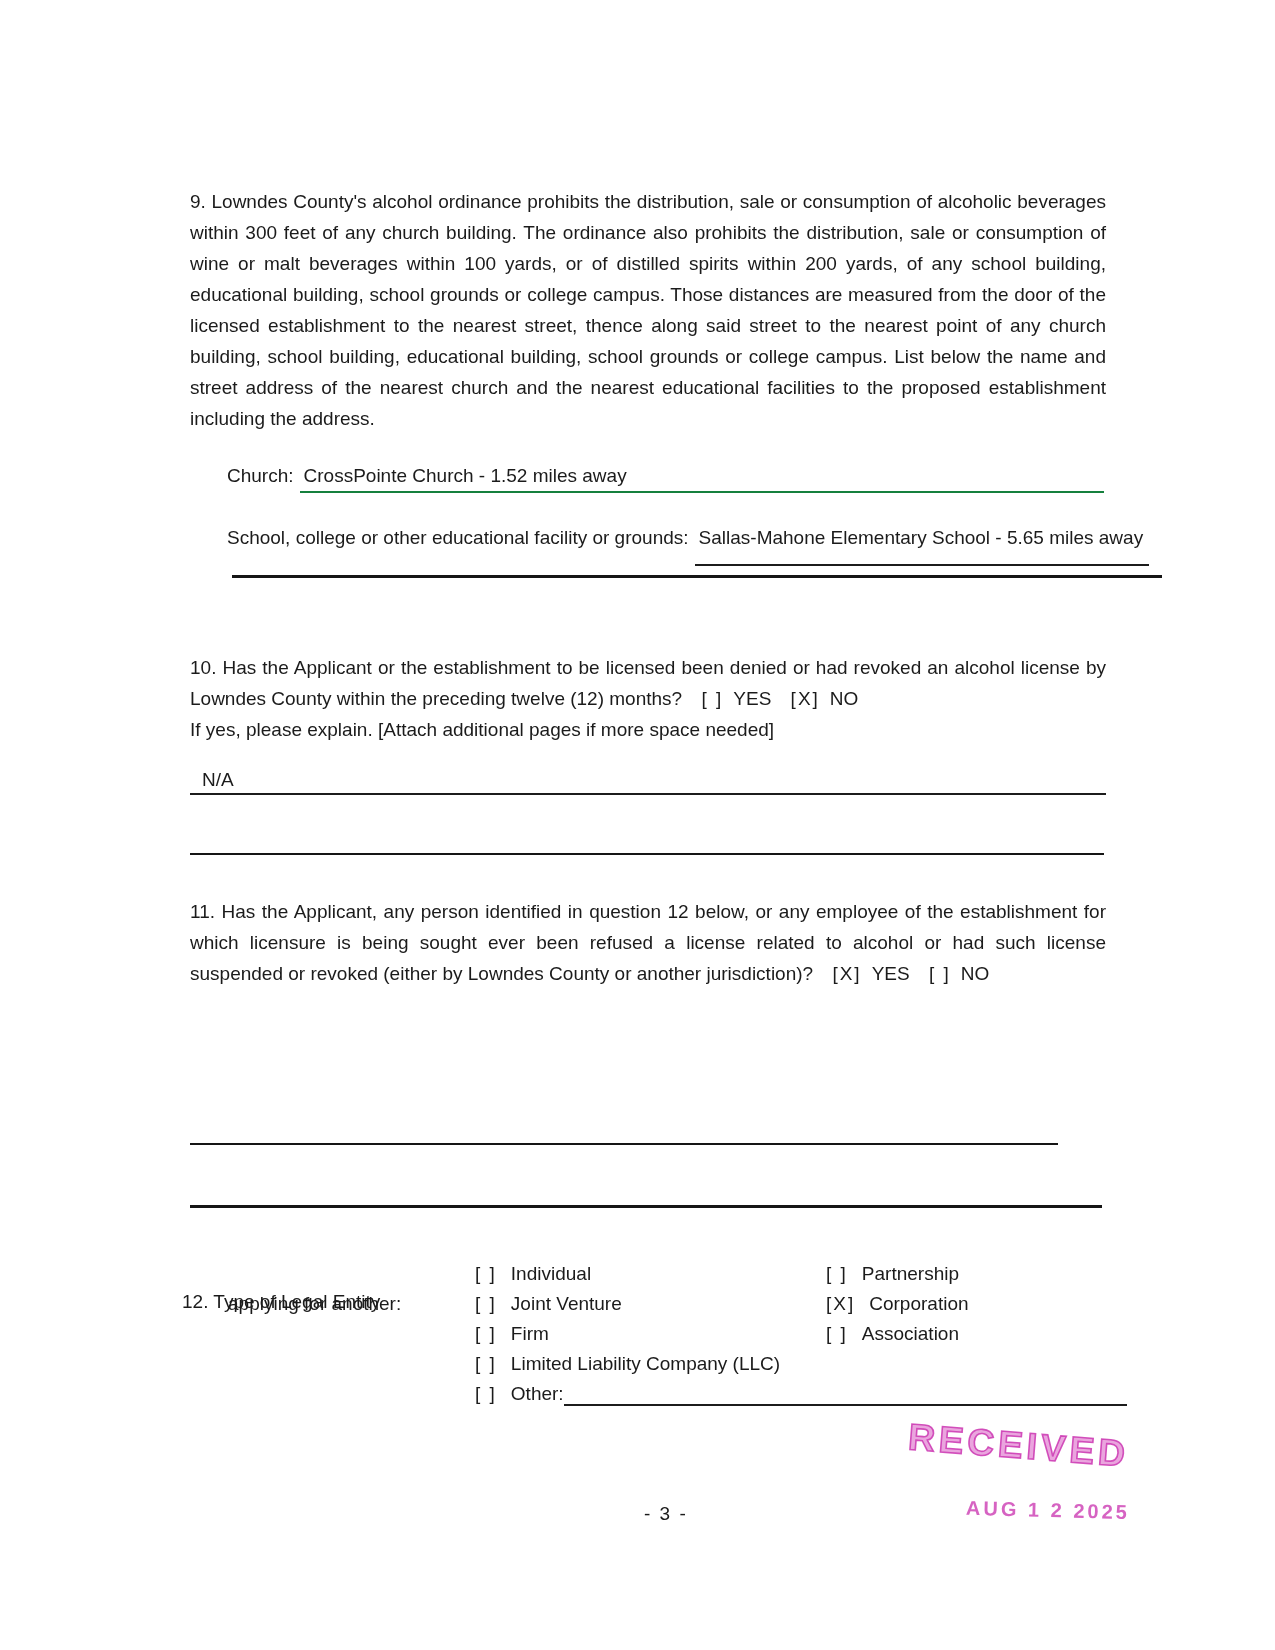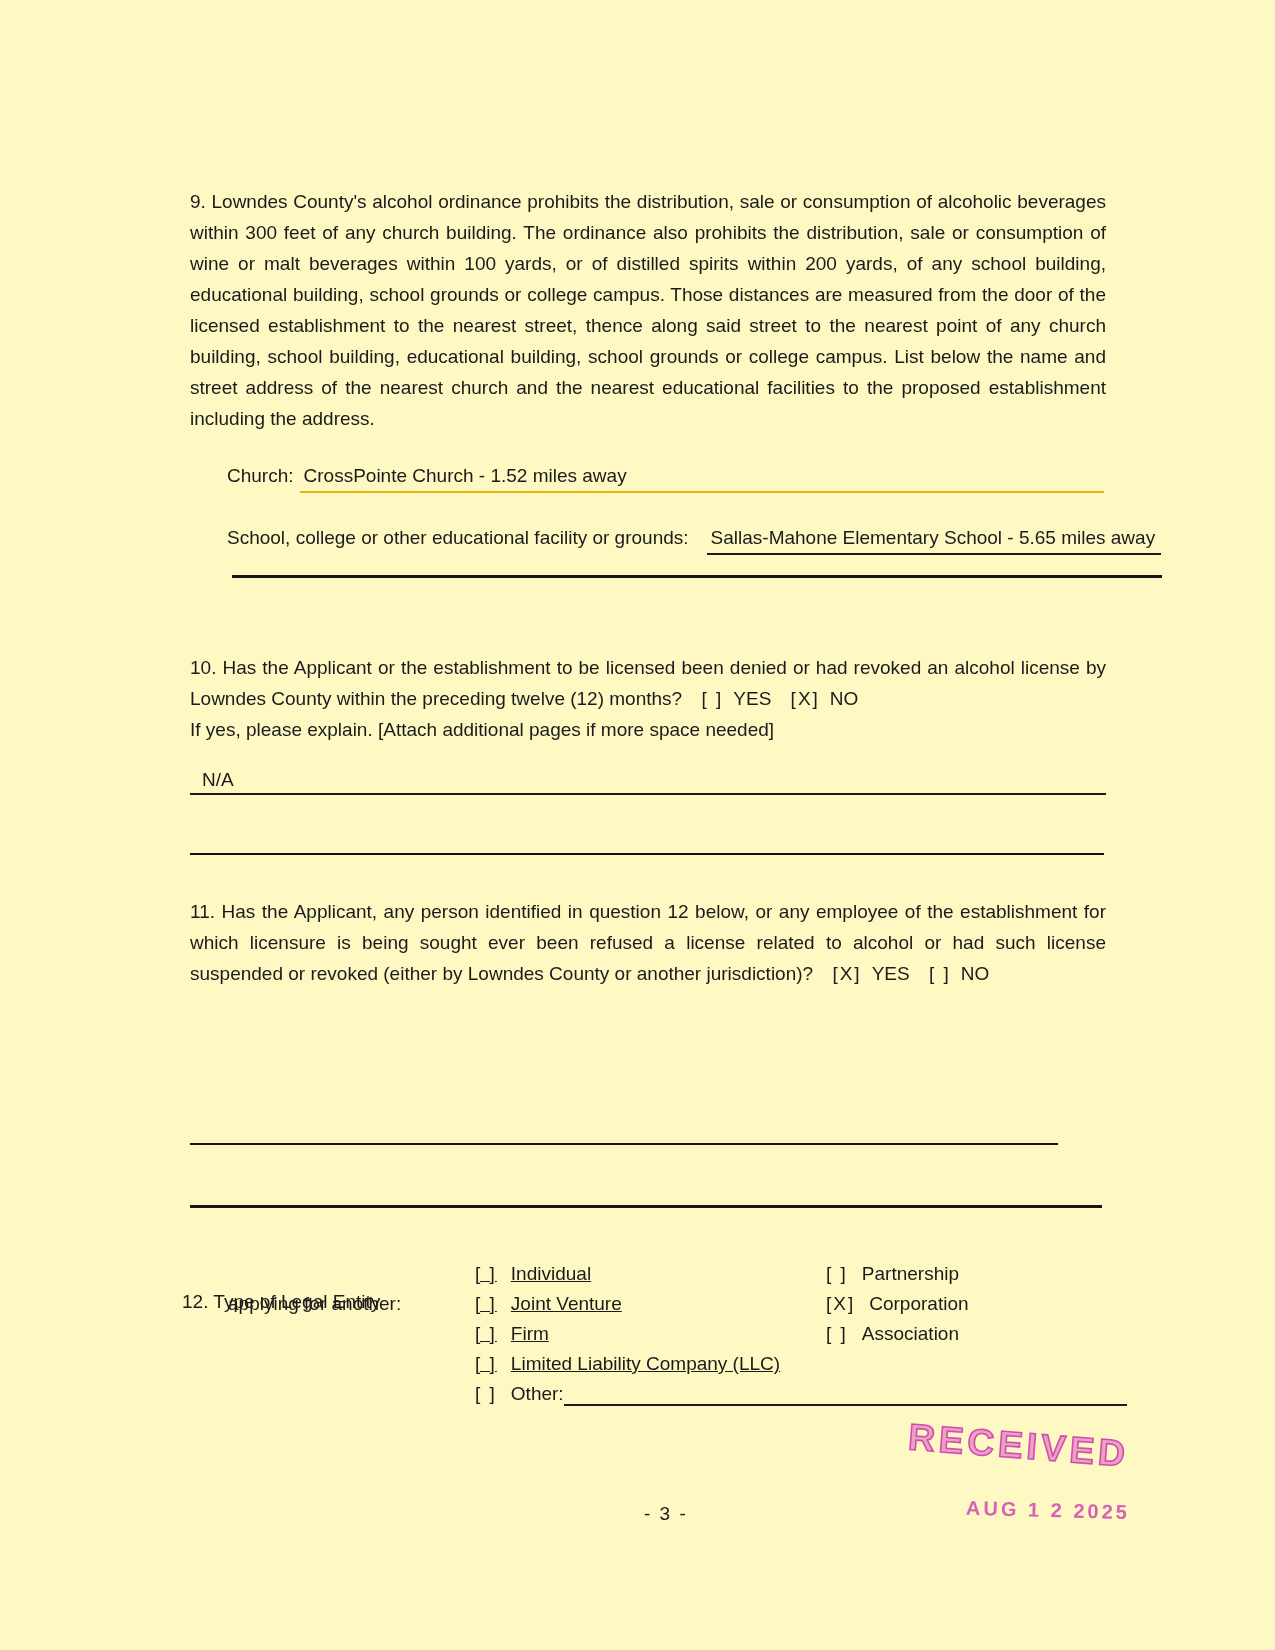--- a/index.html
+++ b/index.html
@@ -1,39 +1,39 @@
 <!DOCTYPE html>
 <html><head>
 <meta charset="utf-8">
 <style>
   html,body{margin:0;padding:0;background:#e8e8e8;}
   .page{
     position:relative;
     width:1275px;height:1650px;
     margin:0 auto;
-    background:#fef9c3;
+    background:#ffffff;
     font-family:"Liberation Sans",sans-serif;
     font-size:19px;line-height:31px;
     color:#1b1b1b;
     overflow:hidden;
   }
   p{margin:0;}
   .para{text-align:justify;}
   .abs{position:absolute;}
 
   
   .p9{left:190px;top:186px;width:916px;}
 
   .church-row{left:227px;top:460px;width:877px;display:flex;}
   .church-row .lbl{white-space:nowrap;padding-right:6px;}
-  .church-row .blank{flex:1;border-bottom:2px solid #eab308;padding-left:4px;white-space:nowrap;}
+  .church-row .blank{flex:1;border-bottom:2px solid #15803d;padding-left:4px;white-space:nowrap;}
 
   .school-row{left:227px;top:522px;white-space:nowrap;}
   .school-row .lbl{padding-right:6px;}
-  .school-row .val{border-bottom:2px solid #1c1c1c;padding:0 6px 5px 4px;margin-left:12px;}
+  .school-row .val{border-bottom:2px solid #1c1c1c;padding:0 6px 16px 4px;}
 
   .hline{border-bottom:3px solid #151515;height:0;}
   .hr1{left:232px;top:575px;width:930px;}
   .hr2{left:190px;top:853px;width:914px;border-bottom-width:2px;}
   .hr3{left:190px;top:1143px;width:868px;border-bottom-width:2px;}
   .hr4{left:190px;top:1205px;width:912px;}
 
   
   .q10{left:190px;top:652px;width:916px;}
   .answer-line{
@@ -50,21 +50,21 @@
   }
 
   .box{letter-spacing:2px;margin:0 10px 0 14px;white-space:pre;}
   .boxlbl{white-space:nowrap;}
 
   
   .q12-label1{left:182px;top:1258px;margin-top:28px;}
   .q12-label2{left:228px;top:1288px;}
   .opt{white-space:nowrap;}
   .opt .box{margin:0 14px 0 0;}
-  .c1{left:475px;text-decoration:underline;}
+  .c1{left:475px;}
   .c2{left:826px;}
   .r1{top:1258px;} .r2{top:1288px;} .r3{top:1318px;} .r4{top:1348px;}
   .other-row{left:475px;top:1378px;width:652px;display:flex;}
   .other-row .blank{flex:1;border-bottom:2px solid #1c1c1c;margin-bottom:3px;}
 
   
   .stamp-received{
     left:908px;top:1422px;
     font-size:37px;font-weight:bold;letter-spacing:4px;line-height:48px;
     color:rgba(214,76,190,0.50);

